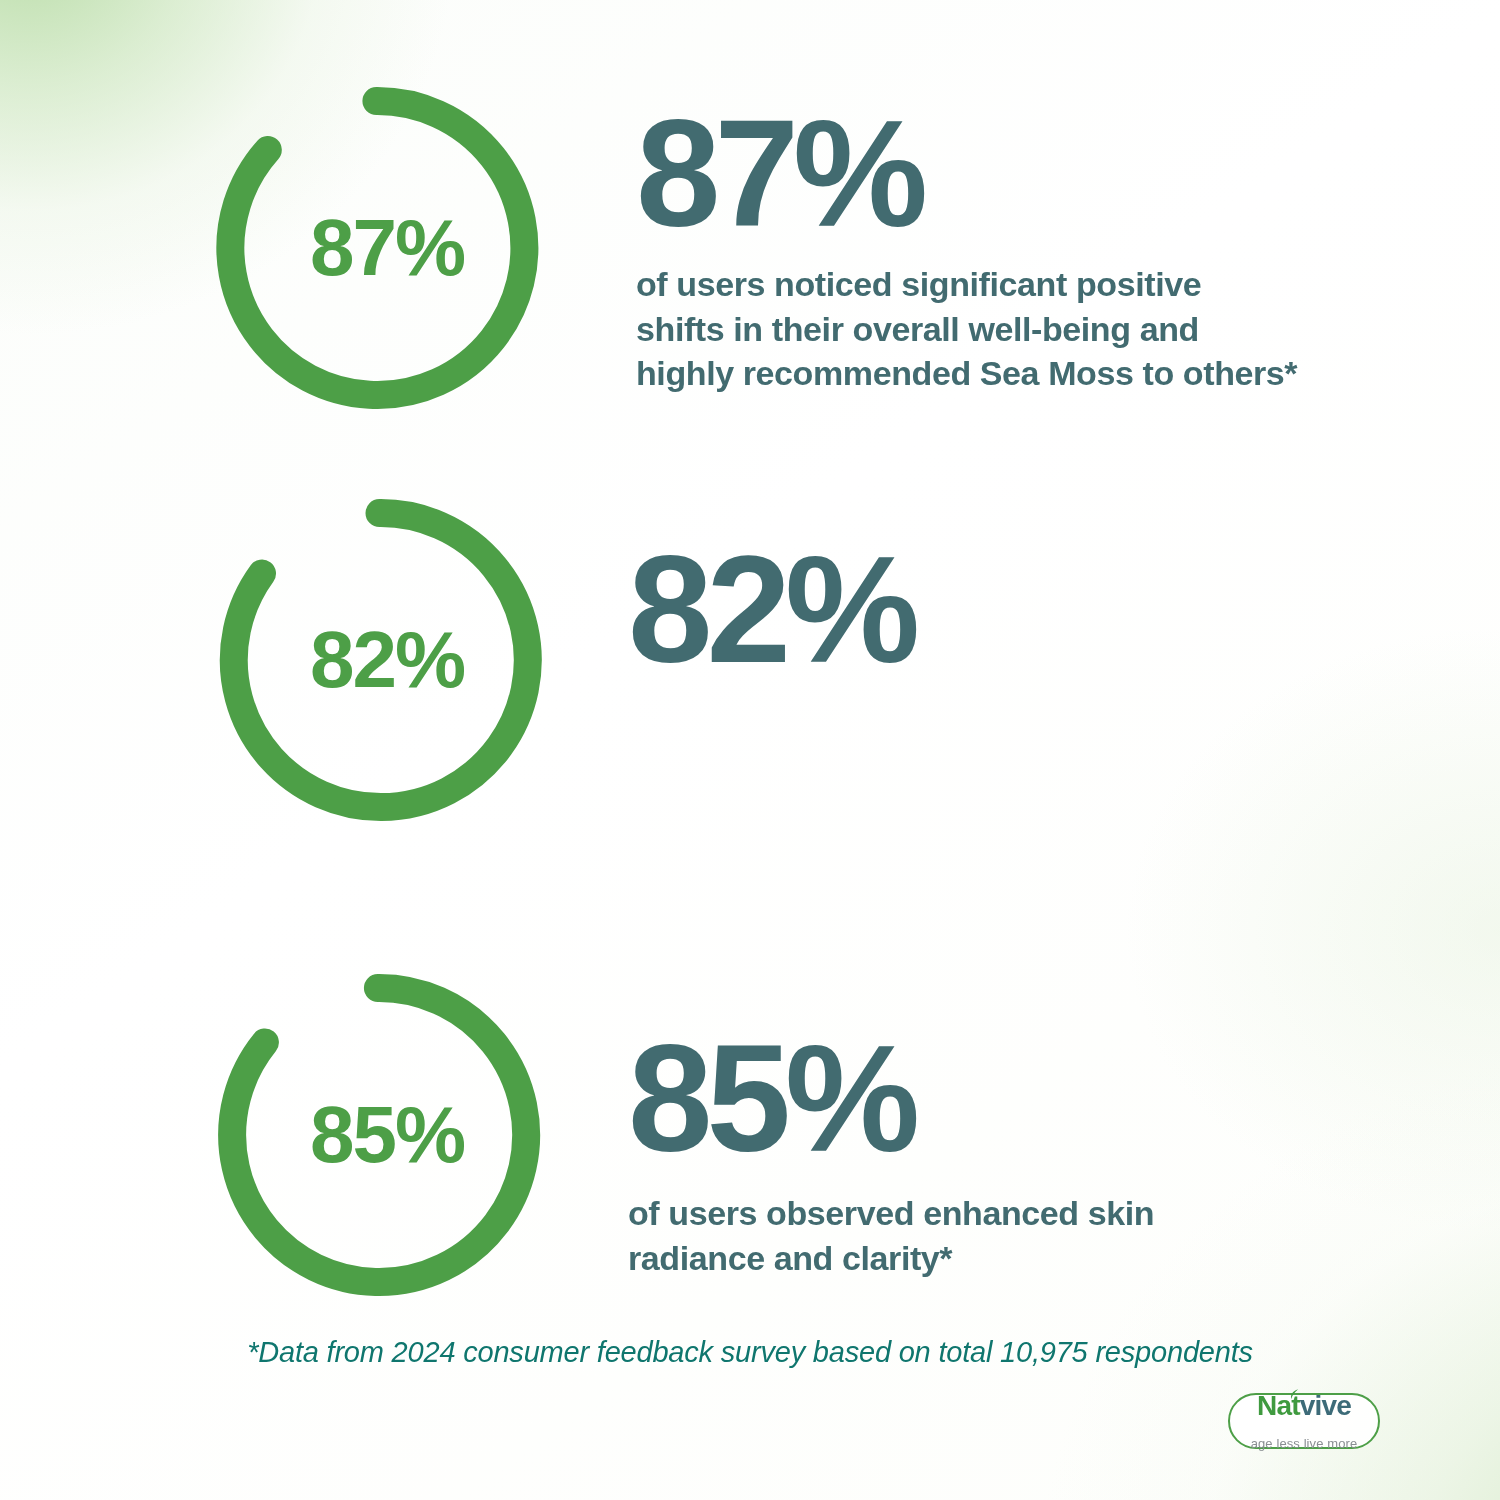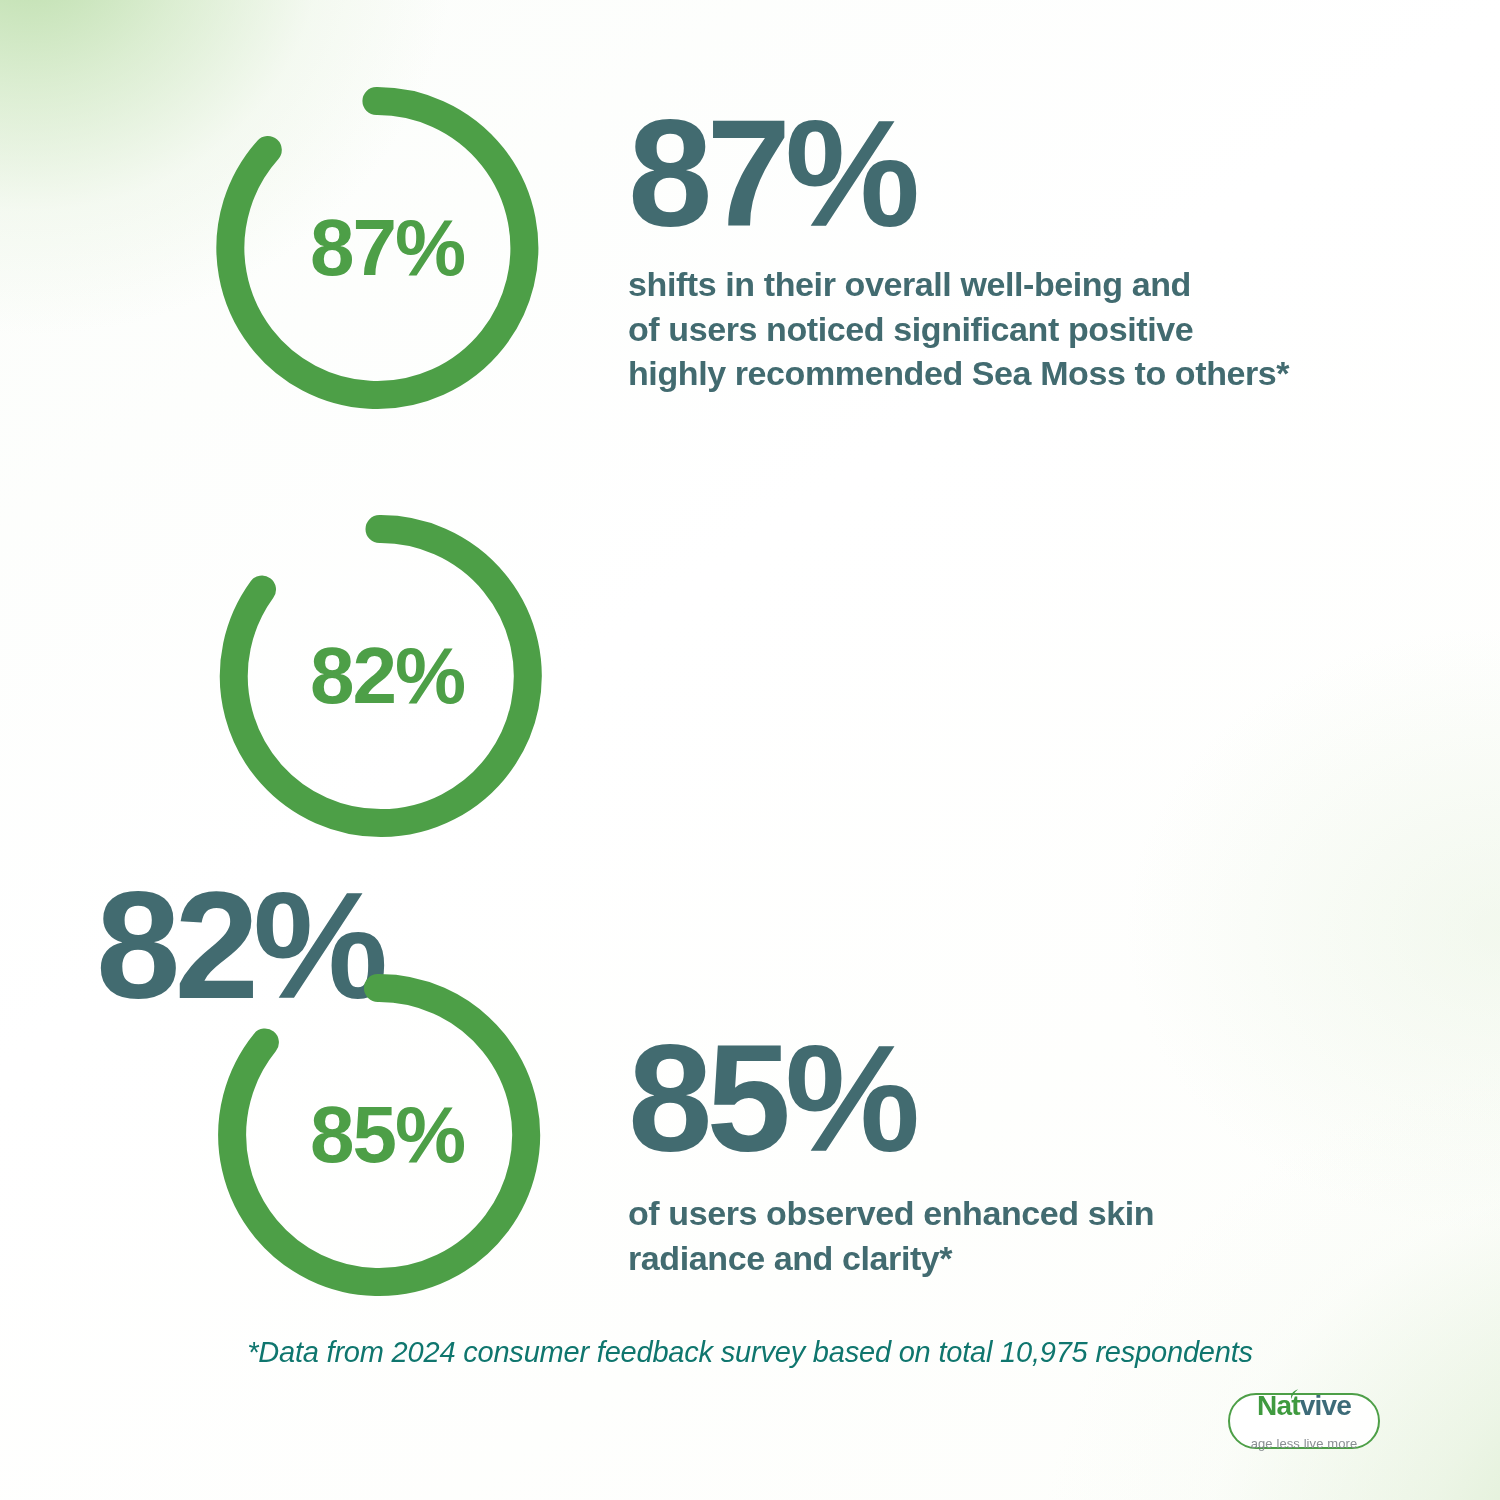--- a/index.html
+++ b/index.html
@@ -41,22 +41,22 @@
 
   
   .stat-row {
     position: absolute;
     left: 0;
     width: 1500px;
     display: flex;
     align-items: flex-start;
   }
 
-  #row-0 { top: 88px;  height: 340px; }
-  #row-1 { top: 516px; height: 340px; flex-direction: column; }
+  #row-0 { top: 88px;  height: 340px; gap: 8px; }
+  #row-1 { top: 500px; height: 340px; }
   #row-2 { top: 975px; height: 340px; }
 
   
   .donut {
     position: relative;
     width: 320px;
     height: 320px;
     margin-left: 212px;
     flex: 0 0 auto;
   }
@@ -178,22 +178,22 @@
   <div class="donut">
     <svg viewBox="0 0 320 320">
       <path d="M 164.4 13.0
                A 147 147 0 1 1 55.8 62.0" fill="none" stroke="#4d9f47" stroke-width="28" stroke-linecap="round"></path>
     </svg>
     <div class="donut-label">87%</div>
   </div>
   <div class="stat-text">
     <div class="stat-big">87%</div>
     <div class="stat-desc">
+      <div>of users noticed significant positive</div>
       <div>shifts in their overall well-being and</div>
-      <div>of users noticed significant positive</div>
       <div>highly recommended Sea Moss to others*</div>
     </div>
   </div>
 </div>
 
 <div class="stat-row" id="row-1">
   <div class="donut">
     <svg viewBox="0 0 320 320">
       <path d="M 167.5 13.1
                A 147 147 0 1 1 50.0 73.5" fill="none" stroke="#4d9f47" stroke-width="28" stroke-linecap="round"></path>

